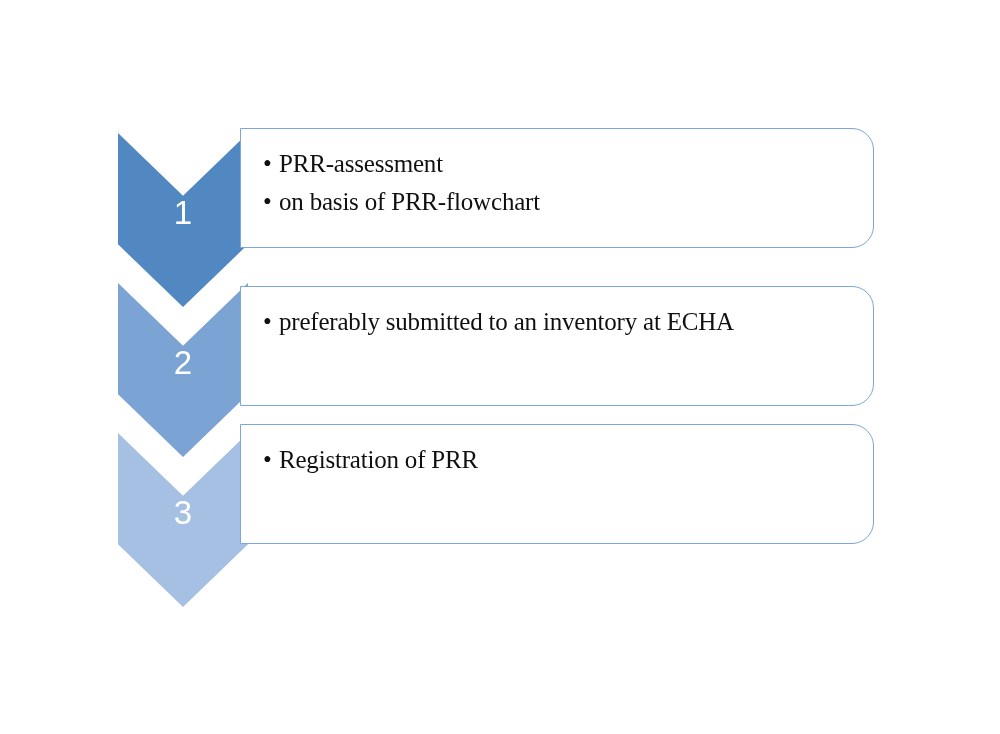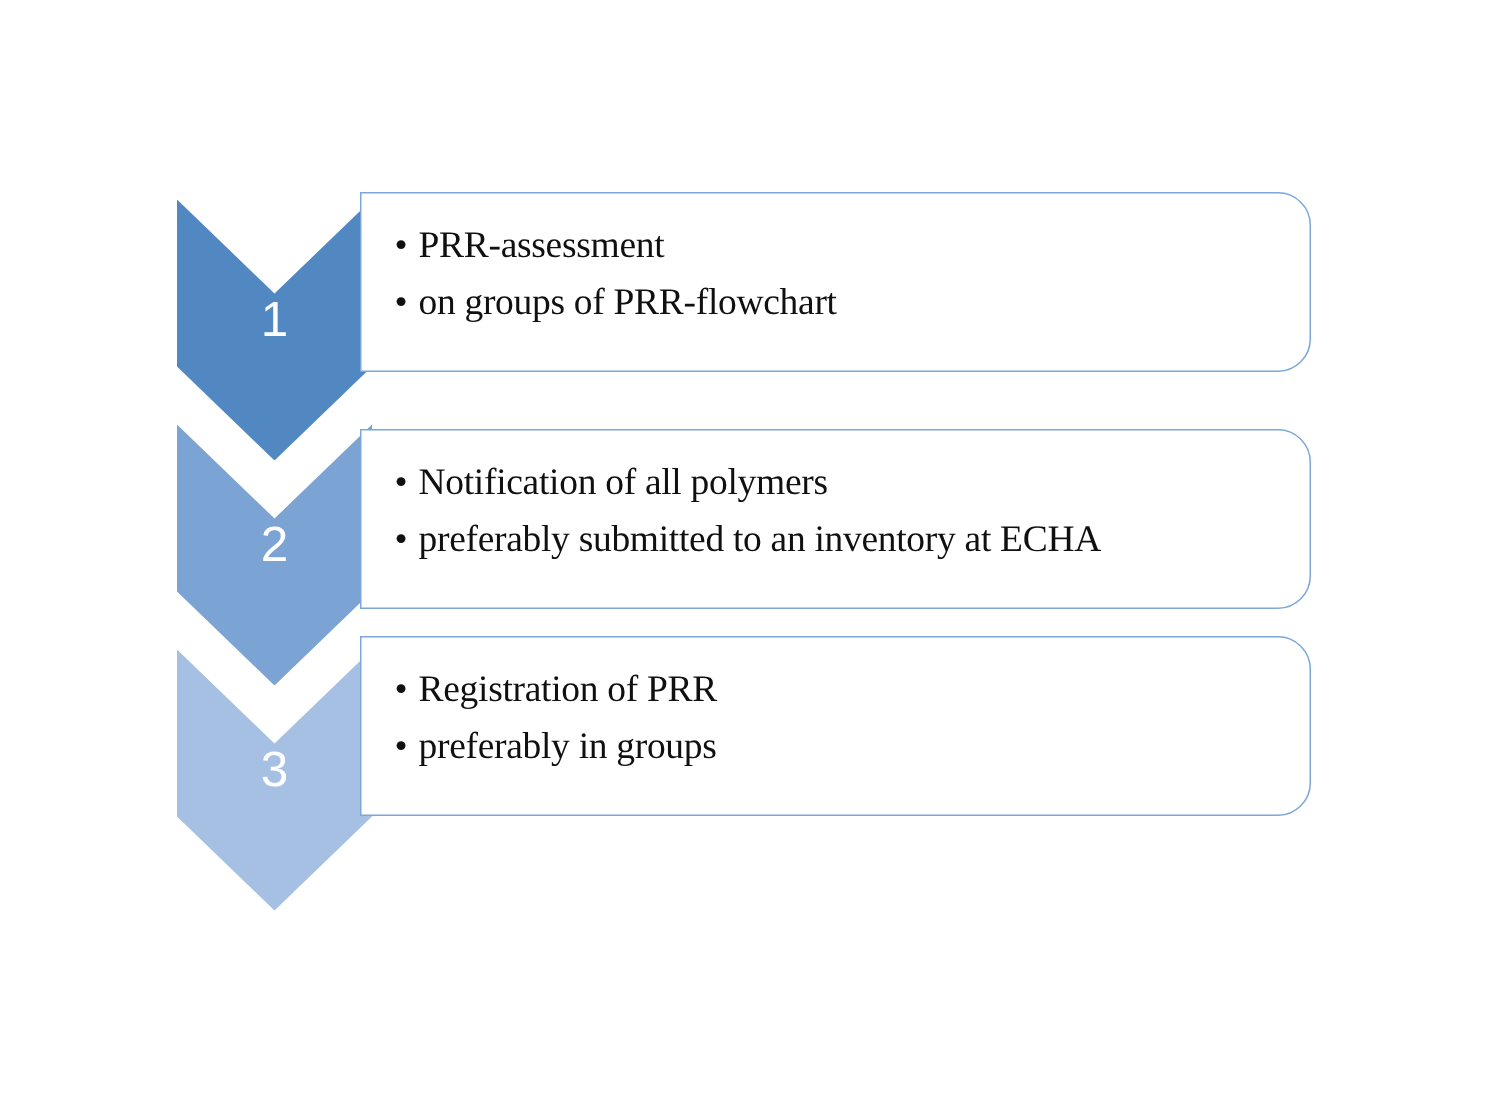--- a/index.html
+++ b/index.html
@@ -84,34 +84,32 @@
 <body>
 
 <div id="canvas">
 
   <div class="chevron chevron-1" style="background: rgb(82, 136, 193);">
     <div class="chevron-num">1</div>
   </div>
 
   <div class="step-box box-1">
     <span class="bullet-line"><span class="bullet-dot">•</span><span>PRR-assessment</span></span>
-    <span class="bullet-line"><span class="bullet-dot">•</span><span>on groups of PRR-flowchart</span></span>
+    <span class="bullet-line"><span class="bullet-dot">•</span><span>on basis of PRR-flowchart</span></span>
   </div>
 
   <div class="chevron chevron-2" style="background: rgb(123, 163, 212);">
     <div class="chevron-num">2</div>
   </div>
 
   <div class="step-box box-2">
-    <span class="bullet-line"><span class="bullet-dot">•</span><span>Notification of all polymers</span></span>
     <span class="bullet-line"><span class="bullet-dot">•</span><span>preferably submitted to an inventory at ECHA</span></span>
   </div>
 
   <div class="chevron chevron-3" style="background: rgb(166, 192, 228);">
     <div class="chevron-num">3</div>
   </div>
 
   <div class="step-box box-3">
     <span class="bullet-line"><span class="bullet-dot">•</span><span>Registration of PRR</span></span>
-    <span class="bullet-line"><span class="bullet-dot">•</span><span>preferably in groups</span></span>
   </div>
 
 </div>
 
 </body></html>

